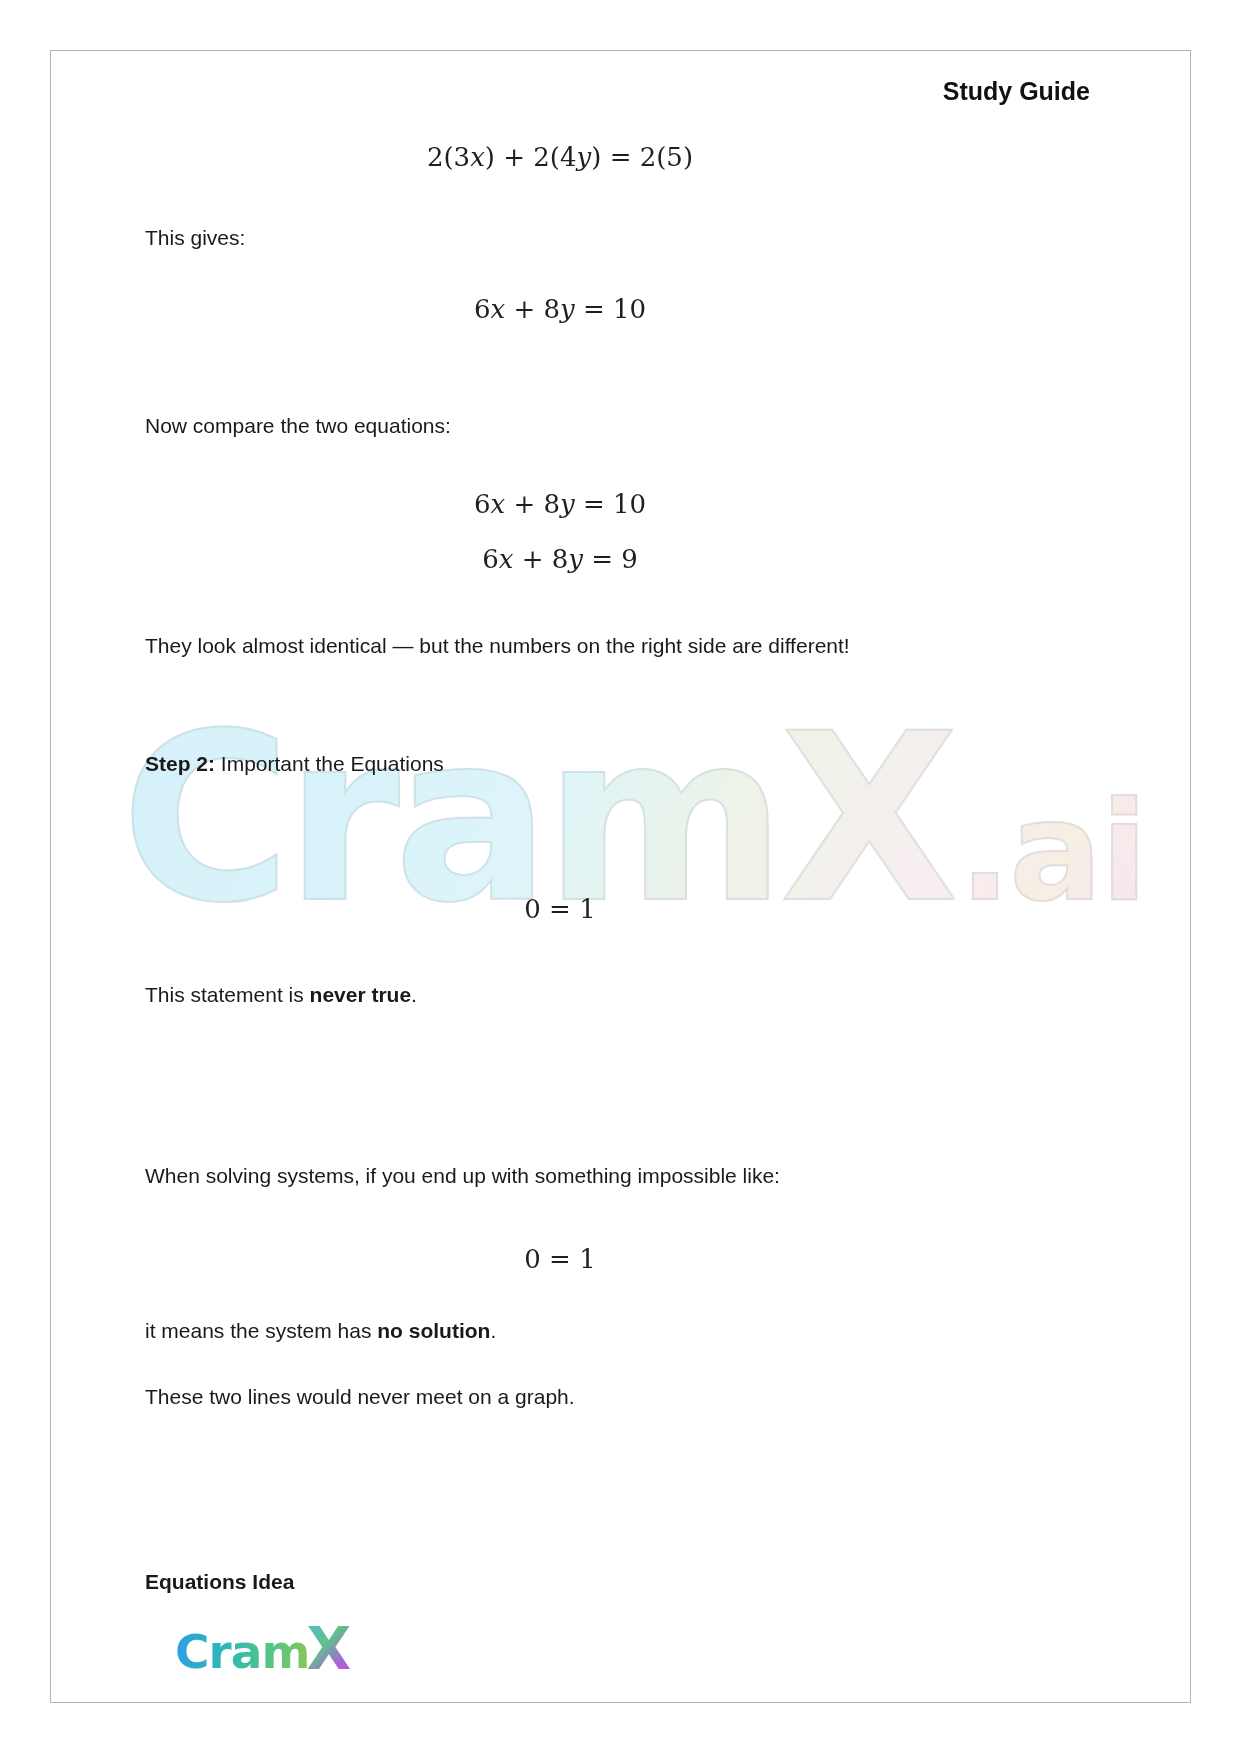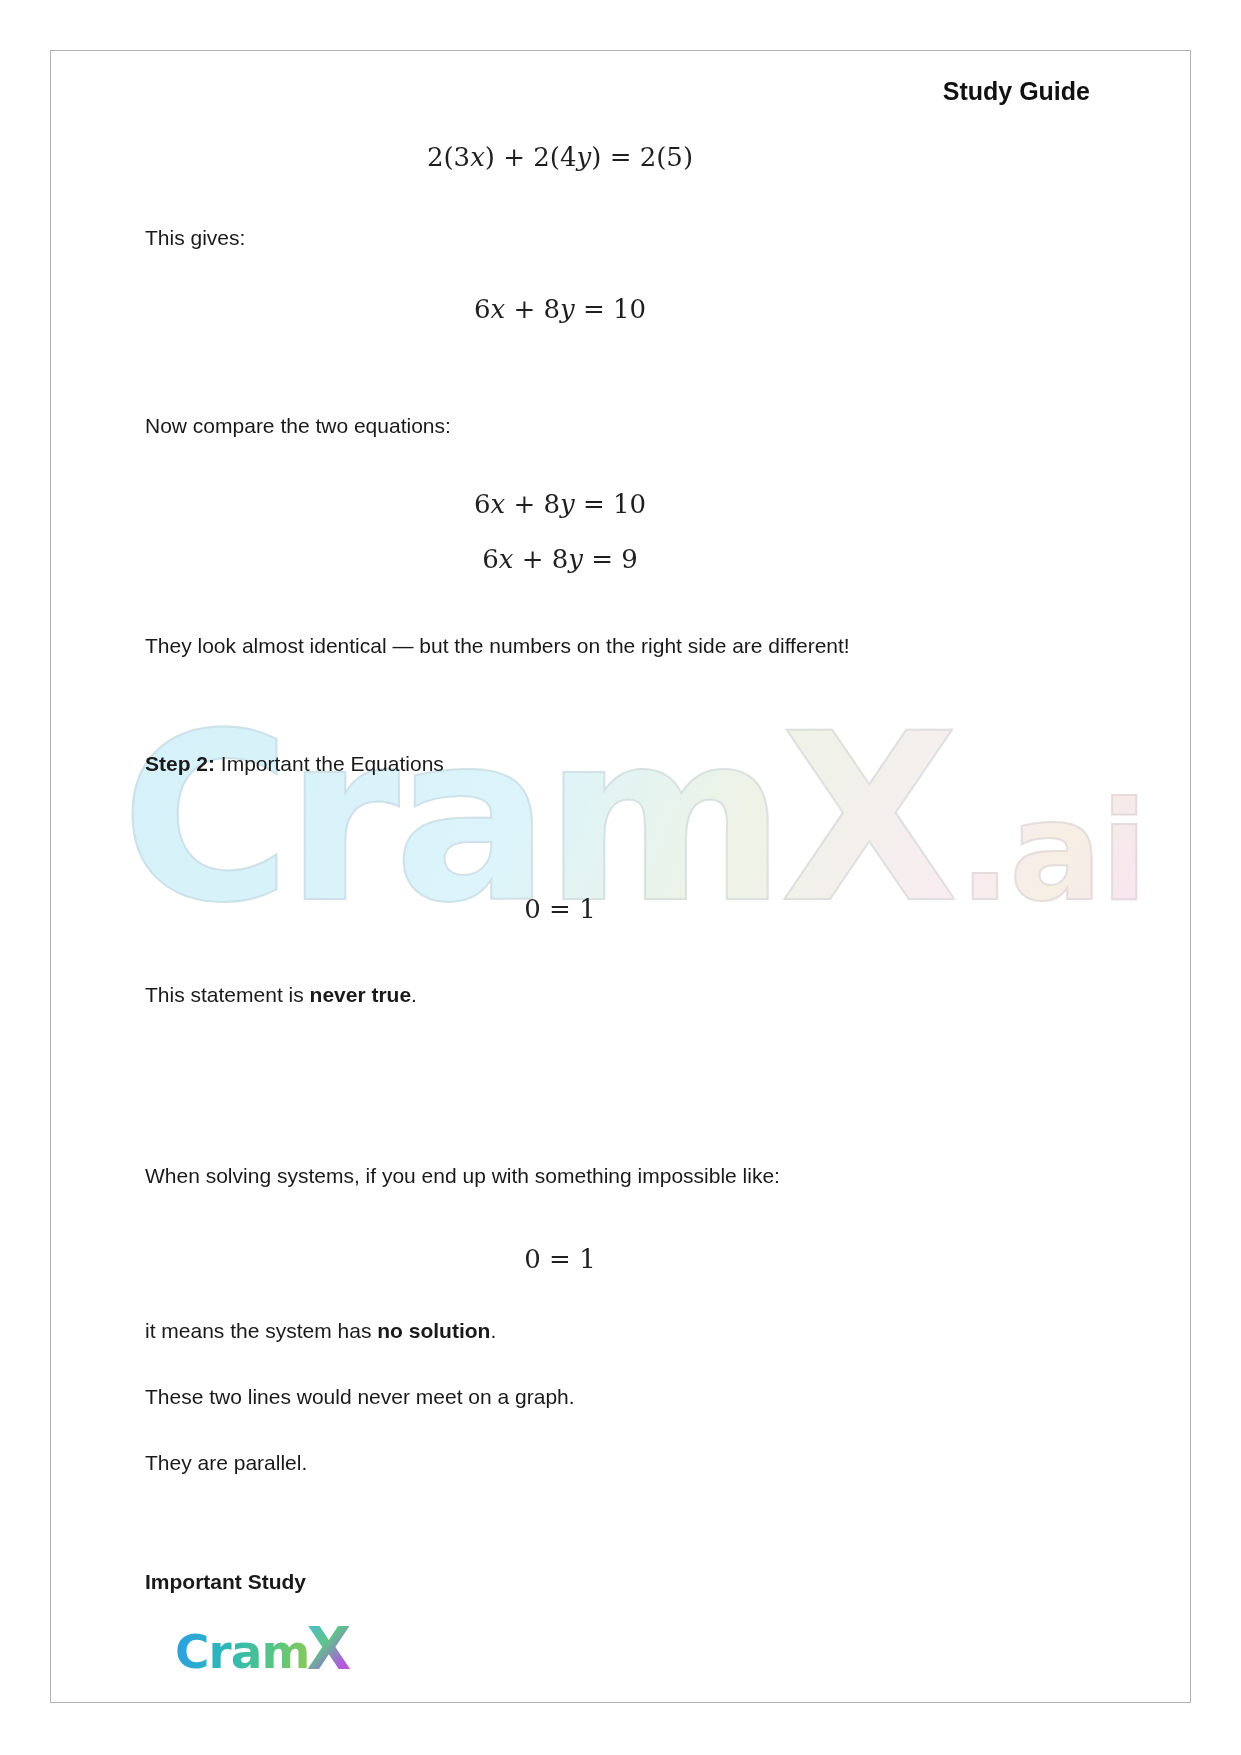--- a/index.html
+++ b/index.html
@@ -138,22 +138,21 @@
   <div class="block t-meaning-i">When solving systems, if you end up with something impossible like:</div>
 
   <div class="block eq t-eq6">0 = 1</div>
 
   <div class="block t-nosol">
     <span>it means the system has </span><b>no solution</b><span>.</span>
   </div>
 
   <div class="block t-parallel1">These two lines would never meet on a graph.</div>
 
-  <div class="block t-parallel2">They are parallel.</div>
 
-  <div class="block t-important bold">Important Study</div>
+  <div class="block t-important bold">Equations Idea</div>
 
   <div class="logo">
     <span class="logo-cram">Cram</span>
     <span class="logo-x">X</span>
   </div>
 
 </div>
 
 </body></html>

